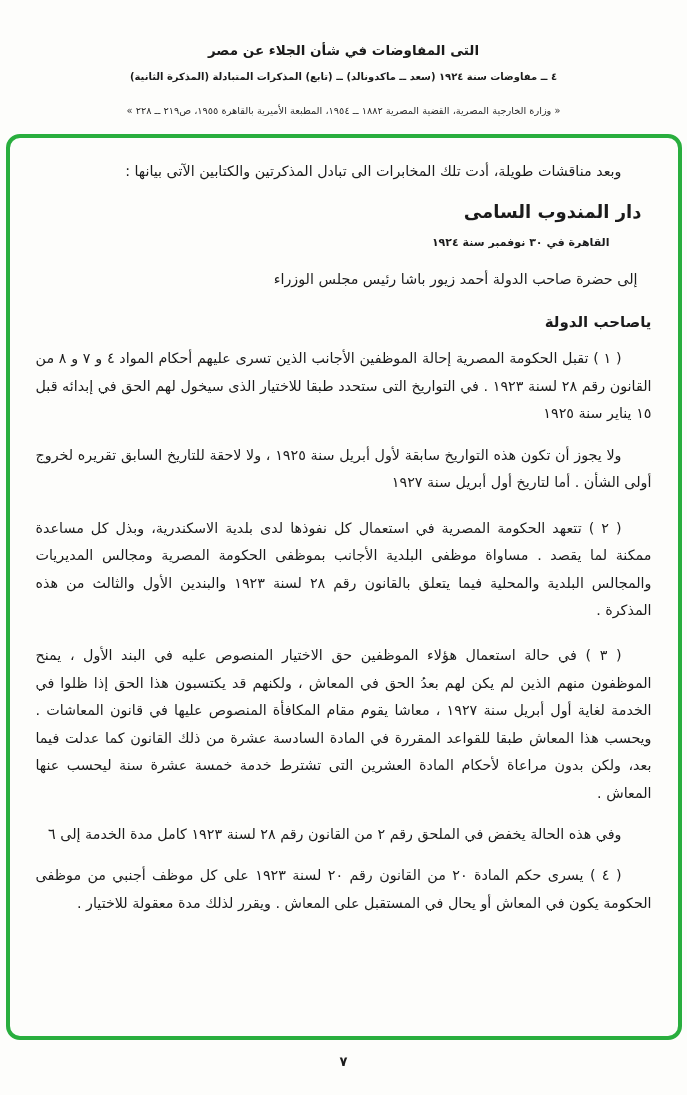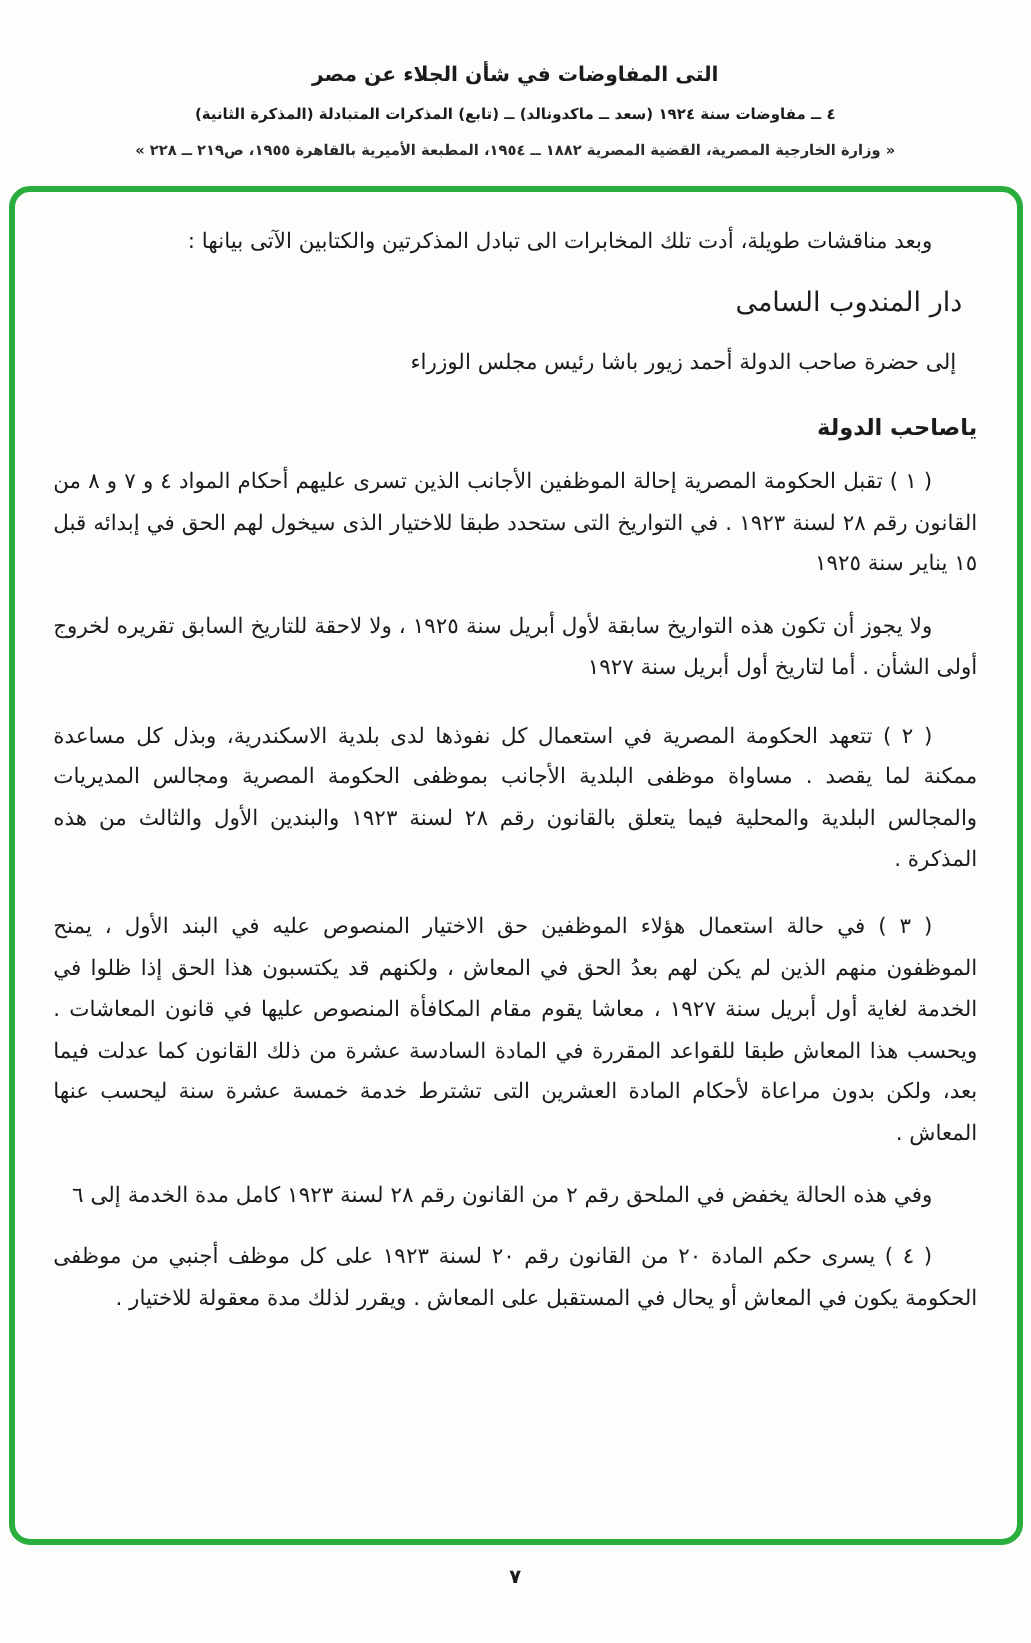--- a/index.html
+++ b/index.html
@@ -30,22 +30,22 @@
     font-weight: 700;
     letter-spacing: 0.3px;
   }
   .header .h2 {
     font-size: 10px;
     font-weight: 700;
     margin-top: 13px;
   }
   .header .h3 {
     font-size: 9.8px;
-    font-weight: 700;
-    margin-top: 13px;
+    font-weight: 400;
+    margin-top: 23px;
     color: #2a2a2a;
     text-align: center;
   }
   .green-box {
     width: 676px;
     height: 906px;
     margin: 18px auto 11px auto;
     border: 4px solid var(--frame_green);
     border-radius: 14px;
     padding: 20px 26px 8px 26px;
@@ -54,21 +54,21 @@
   }
   .para {
     font-size: 14.3px;
     line-height: 1.92;
     text-align: justify;
     margin: 0 0 10px 0;
   }
   .indent { text-indent: 30px; }
   .letterhead {
     font-size: 18px;
-    font-weight: 400;
+    font-weight: 700;
     margin: 16px 10px 4px 0;
   }
   .dateline {
     font-size: 11px;
     font-weight: 700;
     margin: 14px 42px 0 0;
   }
   .addressee {
     font-size: 14.3px;
     margin: 22px 14px 0 0;
@@ -97,20 +97,21 @@
     <div class="h2">٤ ــ مفاوضات سنة ١٩٢٤ (سعد ــ ماكدونالد) ــ (تابع) المذكرات المتبادلة (المذكرة الثانية)</div>
     <div class="h3">« وزارة الخارجية المصرية، القضية المصرية ١٨٨٢ ــ ١٩٥٤، المطبعة الأميرية بالقاهرة ١٩٥٥، ص٢١٩ ــ ٢٢٨ »</div>
   </header>
 
   <div class="green-box">
 
     <p class="para indent">وبعد مناقشات طويلة، أدت تلك المخابرات الى تبادل المذكرتين والكتابين الآتى بيانها :</p>
 
     <div class="letterhead">دار المندوب السامى</div>
 
+    <div class="dateline">القاهرة في ٣٠ نوفمبر سنة ١٩٢٤</div>
 
     <div class="addressee">إلى حضرة صاحب الدولة أحمد زيور باشا رئيس مجلس الوزراء</div>
 
     <div class="salutation">ياصاحب الدولة</div>
 
 
     <p class="para indent gap-sm">( ١ ) تقبل الحكومة المصرية إحالة الموظفين الأجانب الذين تسرى عليهم أحكام المواد ٤ و ٧ و ٨ من القانون رقم ٢٨ لسنة ١٩٢٣ . في التواريخ التى ستحدد طبقا للاختيار الذى سيخول لهم الحق في إبدائه قبل ١٥ يناير سنة ١٩٢٥</p>
 
     <p class="para indent gap-sm">ولا يجوز أن تكون هذه التواريخ سابقة لأول أبريل سنة ١٩٢٥ ، ولا لاحقة للتاريخ السابق تقريره لخروج أولى الشأن . أما لتاريخ أول أبريل سنة ١٩٢٧</p>
 

